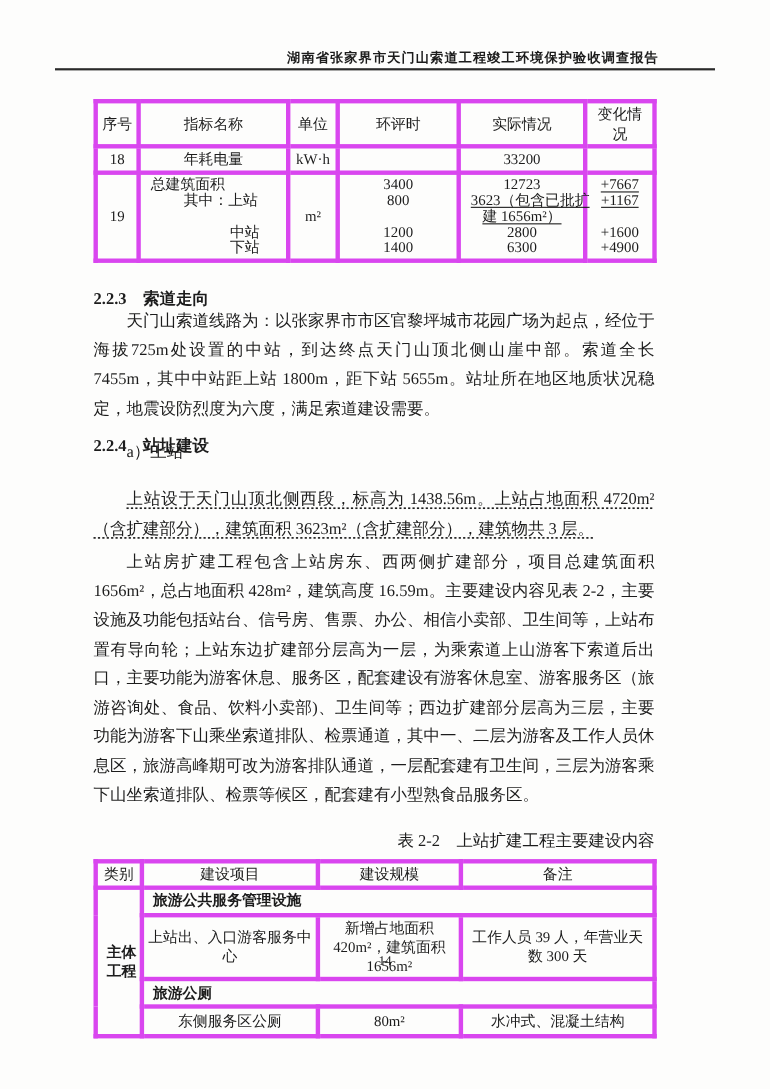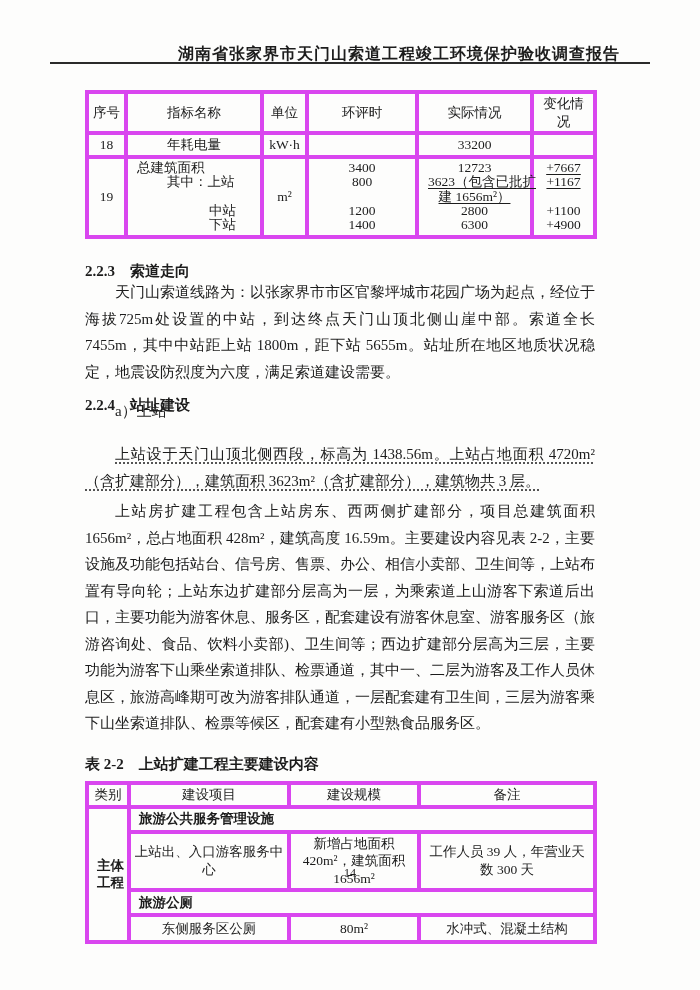--- a/index.html
+++ b/index.html
@@ -4,22 +4,22 @@
 <style>
   html,body{margin:0;padding:0;background:#e8e8e8;}
   .page{
     width:700px;height:990px;position:relative;margin:0 auto;
     background:#fdfdfc;color:#1c1c1c;
     font-family:"Liberation Serif","DejaVu Serif",serif;
     overflow:hidden;
   }
   
   .hdr-title{
-    position:absolute;top:44px;right:80px;
-    font-size:16px;font-weight:bold;letter-spacing:1px;
+    position:absolute;top:44px;right:101px;
+    font-size:12px;font-weight:bold;letter-spacing:1px;
   }
   .hdr-rule{
     position:absolute;top:62px;left:50px;right:50px;
     border-top:2px solid #2a2a2a;height:0;
   }
   
   table{border-collapse:collapse;table-layout:fixed;}
   .doc-table{position:absolute;left:85px;width:510px;font-size:13.5px;border:2px solid #2a2a2a;}
   .doc-table th,.doc-table td{
     border:4px solid #d946ef;text-align:center;vertical-align:middle;
@@ -46,21 +46,21 @@
     font-size:15px;line-height:26.5px;text-align:justify;text-indent:2em;
   }
   .para.no-just{text-align:left;}
   .dotted-u{
     text-decoration-line:underline;text-decoration-style:dotted;
     text-underline-offset:4px;
   }
   
   .t2-title{
     position:absolute;left:85px;top:755px;width:510px;
-    text-align:left;font-size:15px;font-weight:bold;
+    text-align:right;font-size:15px;font-weight:normal;
   }
   .t2{top:781px;}
   .t2 .hrow{height:22px;margin-top:36px;}
   .t2 .grow td{height:19px;font-weight:bold;text-align:left;padding-left:8px;}
   .t2 .drow1 td{height:38px;}
   .t2 .drow2 td{height:21px;}
   .t2 .cat-cell{font-weight:normal;}
   
   .page-number{
     position:absolute;top:866px;left:0;width:700px;
@@ -129,21 +129,21 @@
           <span class="ln u">建 1656m²）</span>
           <span class="ln">2800</span>
           <span class="ln">6300</span>
         </span>
       </td>
       <td>
         <span class="stack">
           <span class="ln u">+7667</span>
           <span class="ln u">+1167</span>
           <span class="ln">&nbsp;</span>
-          <span class="ln">+1100</span>
+          <span class="ln">+1600</span>
           <span class="ln">+4900</span>
         </span>
       </td>
     </tr>
   </tbody>
     </table>
 
   <div class="sec-heading" style="top:262px;">2.2.3　索道走向</div>
   <div class="para" style="top:279px;">天门山索道线路为：以张家界市市区官黎坪城市花园广场为起点，经位于海拔725m处设置的中站，到达终点天门山顶北侧山崖中部。索道全长7455m，其中中站距上站 1800m，距下站 5655m。站址所在地区地质状况稳定，地震设防烈度为六度，满足索道建设需要。</div>
 

